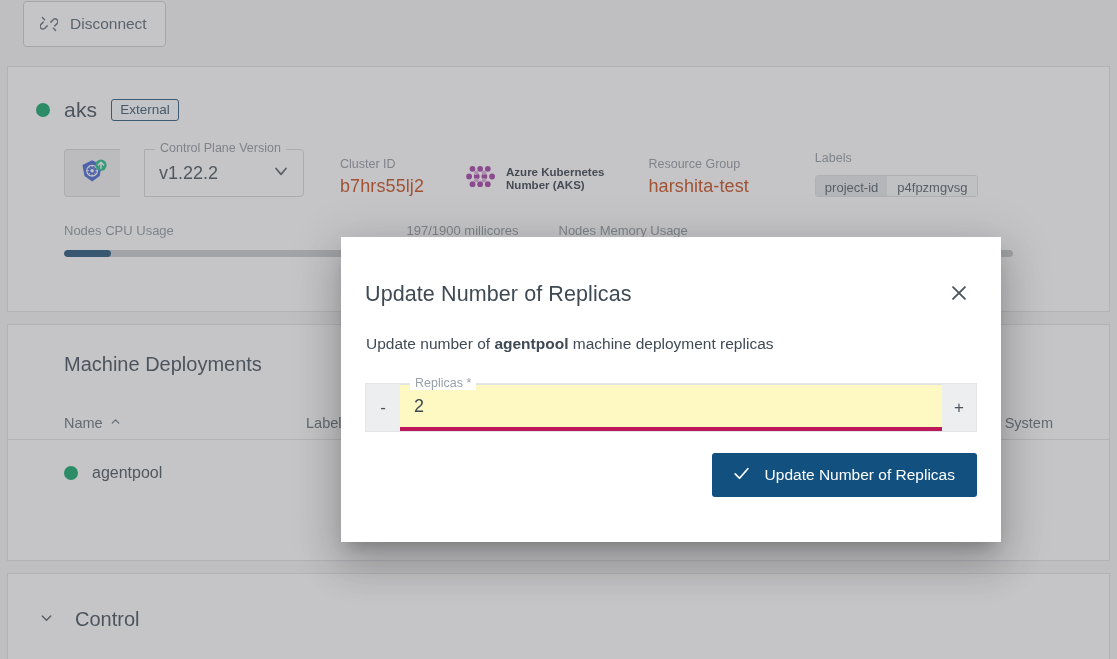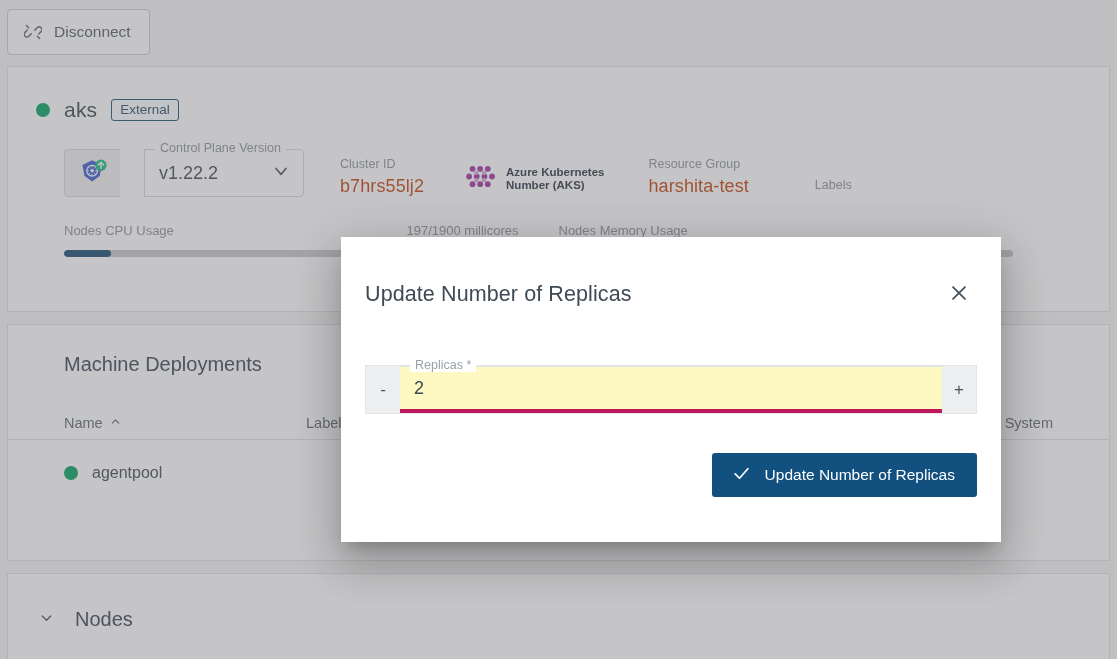--- a/index.html
+++ b/index.html
@@ -14,21 +14,22 @@
   }
 
   
   #page {
     position: absolute; inset: 0;
     background: #f5f5f5;
   }
 
   .topbar {
     height: 66px;
-    padding: 9px 0 0 7px;
+    padding: 1px 0 0 7px;
+    margin-left: 16px;
   }
   .disconnect-btn {
     display: inline-flex; align-items: center; gap: 12px;
     height: 46px;
     padding: 0 18px 0 16px;
     background: #ffffff;
     border: 1px solid #c9ccce;
     border-radius: 4px;
     color: #4e5b66;
     font-size: 15.5px;
@@ -347,20 +348,26 @@
         <span class="meta-value">harshita-test</span>
       </div>
 
       <div class="meta-gap-4"></div>
 
 
       <div class="meta-gap-5"></div>
 
       <div class="meta-block">
         <span class="meta-label">Labels</span>
+        <span style="margin-top:5px">
+          <span class="label-chip">
+            <span class="k">project-id</span>
+            <span class="v">p4fpzmgvsg</span>
+          </span>
+        </span>
       </div>
     </div>
 
     <div class="usage-row">
       <div class="usage-col">
         <div class="usage-head">
           <span>Nodes CPU Usage</span>
           <span>197/1900 millicores</span>
         </div>
         <div class="bar-track">
@@ -411,38 +418,41 @@
   </div>
 
   <div class="gap" style="height:12px"></div>
 
   <div class="card" id="ev-card">
     <span>
       <svg viewBox="0 0 24 24" width="17" height="17" fill="none" stroke="#4a545e" stroke-width="2" stroke-linecap="round" stroke-linejoin="round">
           <polyline points="6,10 12,16 18,10"></polyline>
         </svg>
     </span>
-    <span class="ev-title">Nodes</span>
+    <span class="ev-title">Control</span>
   </div>
 </div>
 
 <div id="overlay"></div>
 
 <div id="modal">
   <div class="modal-head">
     <span class="modal-title">Update Number of Replicas</span>
     <button class="close-btn">
       <span>
         <svg viewBox="0 0 24 24" width="22" height="22" fill="none" stroke="#4a545e" stroke-width="2" stroke-linecap="round">
             <path d="M5.5 5.5 L18.5 18.5 M18.5 5.5 L5.5 18.5"></path>
           </svg>
       </span>
     </button>
   </div>
 
+  <div class="modal-sub">
+    <span>Update number of </span><b>agentpool</b><span> machine deployment replicas</span>
+  </div>
 
   <div class="stepper">
     <button class="step-btn">-</button>
     <span class="field">
       <span class="field-legend">Replicas *</span>
       <input class="field-input" type="text" value="2" style="">
     </span>
     <button class="step-btn">+</button>
   </div>
 

